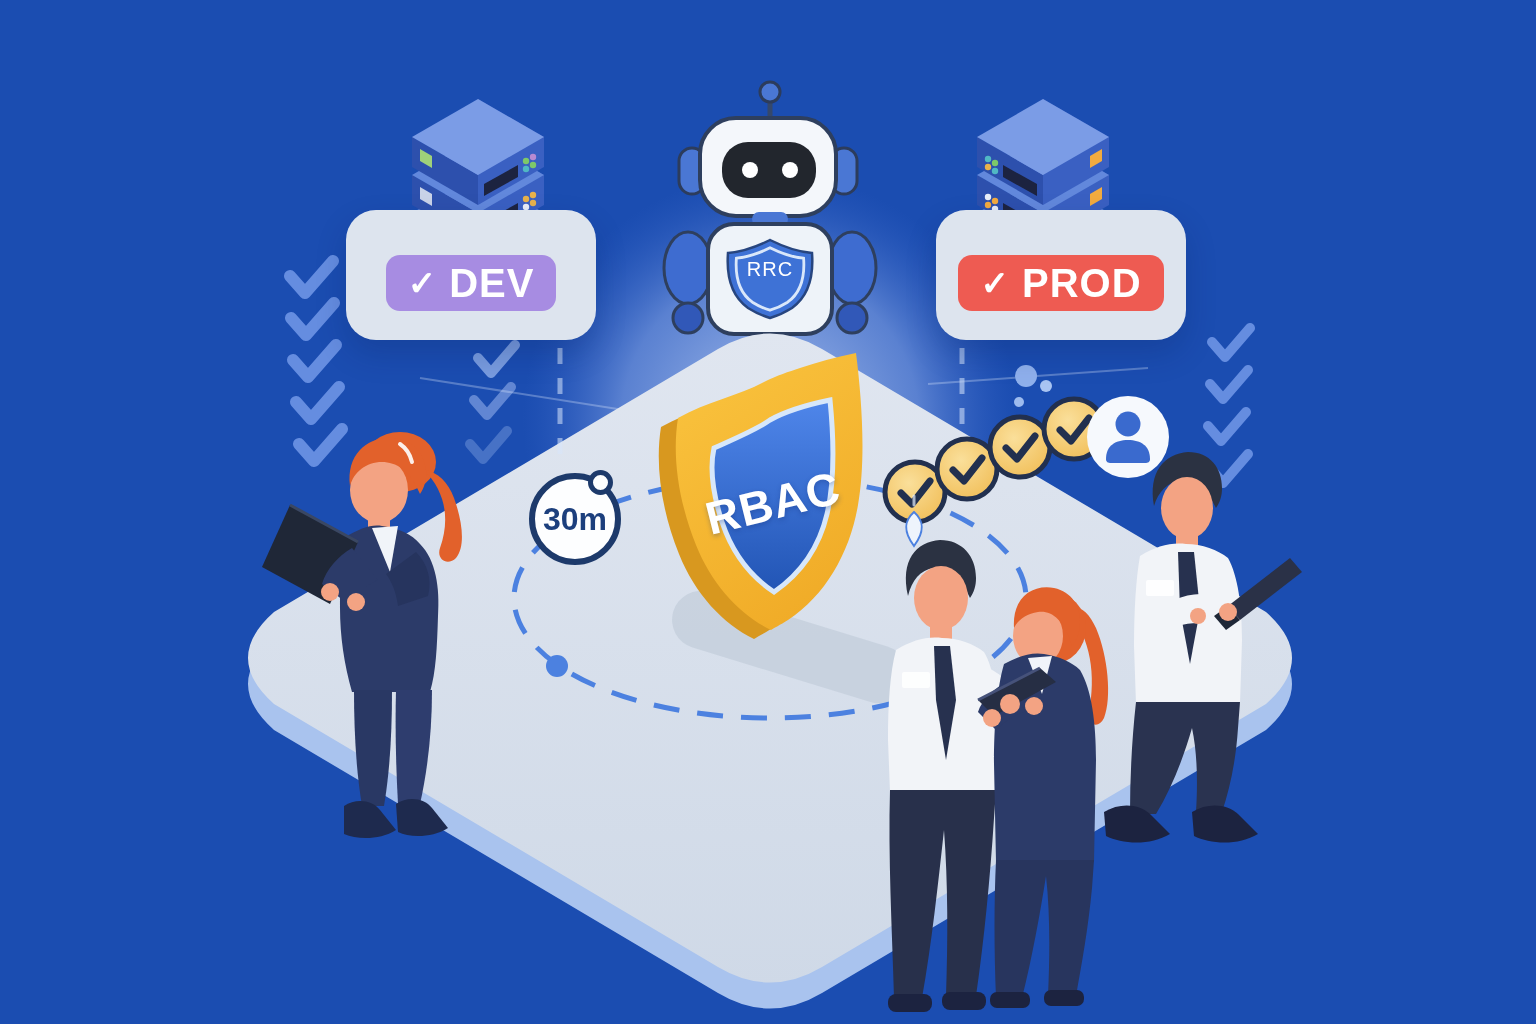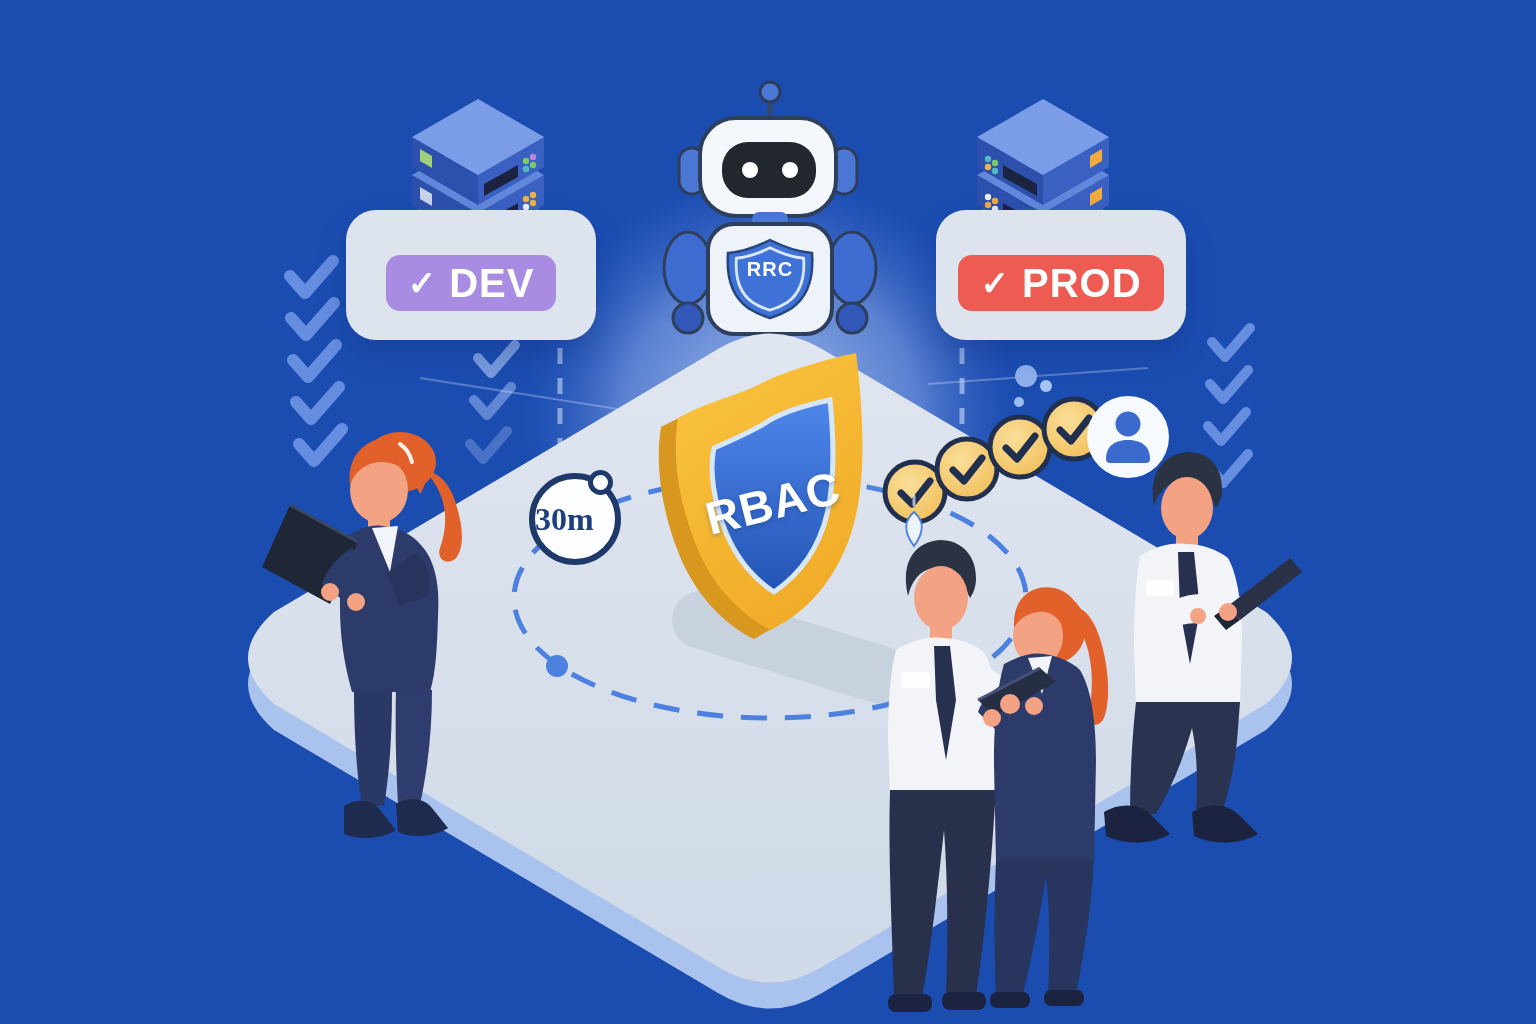--- a/index.html
+++ b/index.html
@@ -23,33 +23,33 @@
     border-radius:14px;padding:8px 22px;margin-top:16px;
     color:#ffffff;font-weight:700;font-size:40px;letter-spacing:1px;
     line-height:1;
   }
   .env-badge.dev{background:#a78ce2;}
   .env-badge.prod{background:#ee5b52;}
   .env-badge .check{font-size:34px;font-weight:900;}
 
   .rrc-label{
     left:722px;top:258px;width:96px;text-align:center;
-    color:#ffffff;font-weight:700;font-size:20px;letter-spacing:1px;
+    color:#ffffff;font-weight:400;font-size:20px;letter-spacing:1px;
   }
   .rbac-label{
     left:688px;top:476px;width:170px;text-align:center;
     color:#ffffff;font-weight:800;font-size:46px;letter-spacing:1px;
     transform:rotate(-14deg);
     text-shadow:0 2px 5px rgba(20,50,120,.35);
   }
   .timer{
     left:529px;top:473px;width:92px;height:92px;box-sizing:border-box;
     border:6px solid #1d3a6b;border-radius:50%;
-    background:#fdfeff;display:flex;align-items:center;justify-content:flex-start;
-    color:#1c3f7d;font-weight:600;font-size:32px;font-family:Liberation Serif, serif;
+    background:#fdfeff;display:flex;align-items:center;justify-content:center;
+    color:#1c3f7d;font-weight:600;font-size:32px;
   }
   .timer .knob{
     position:absolute;top:-9px;right:2px;width:15px;height:15px;
     background:#fdfeff;border:5px solid #1d3a6b;border-radius:50%;
   }
 </style>
 </head>
 <body>
 
 <div class="stage">

